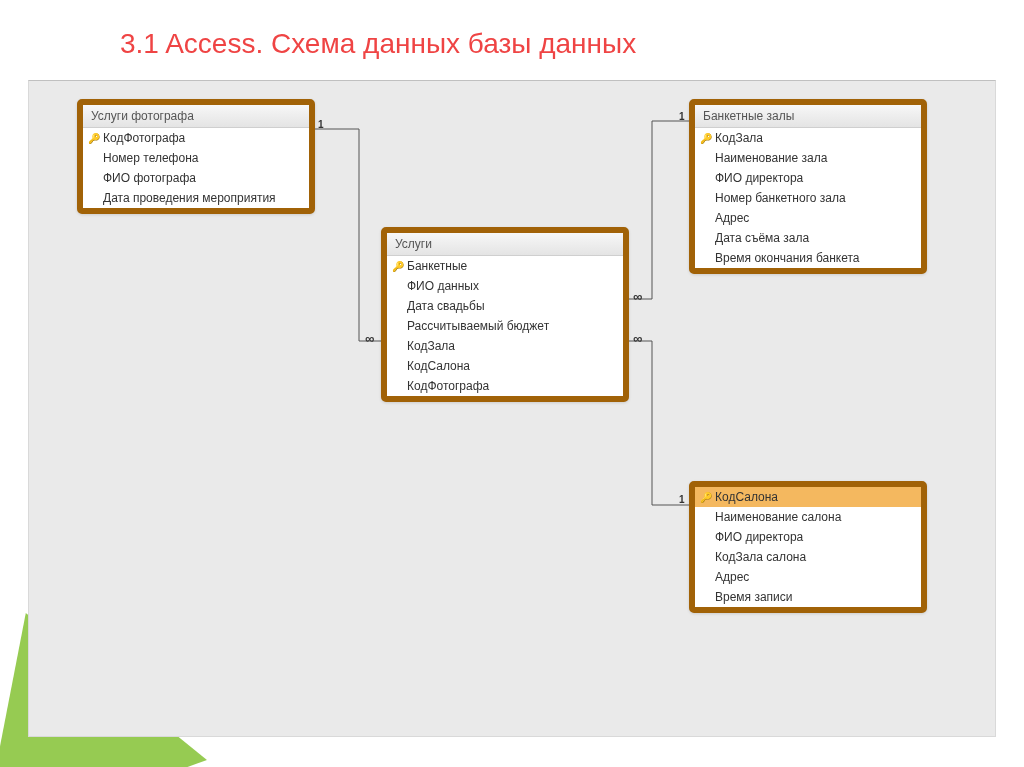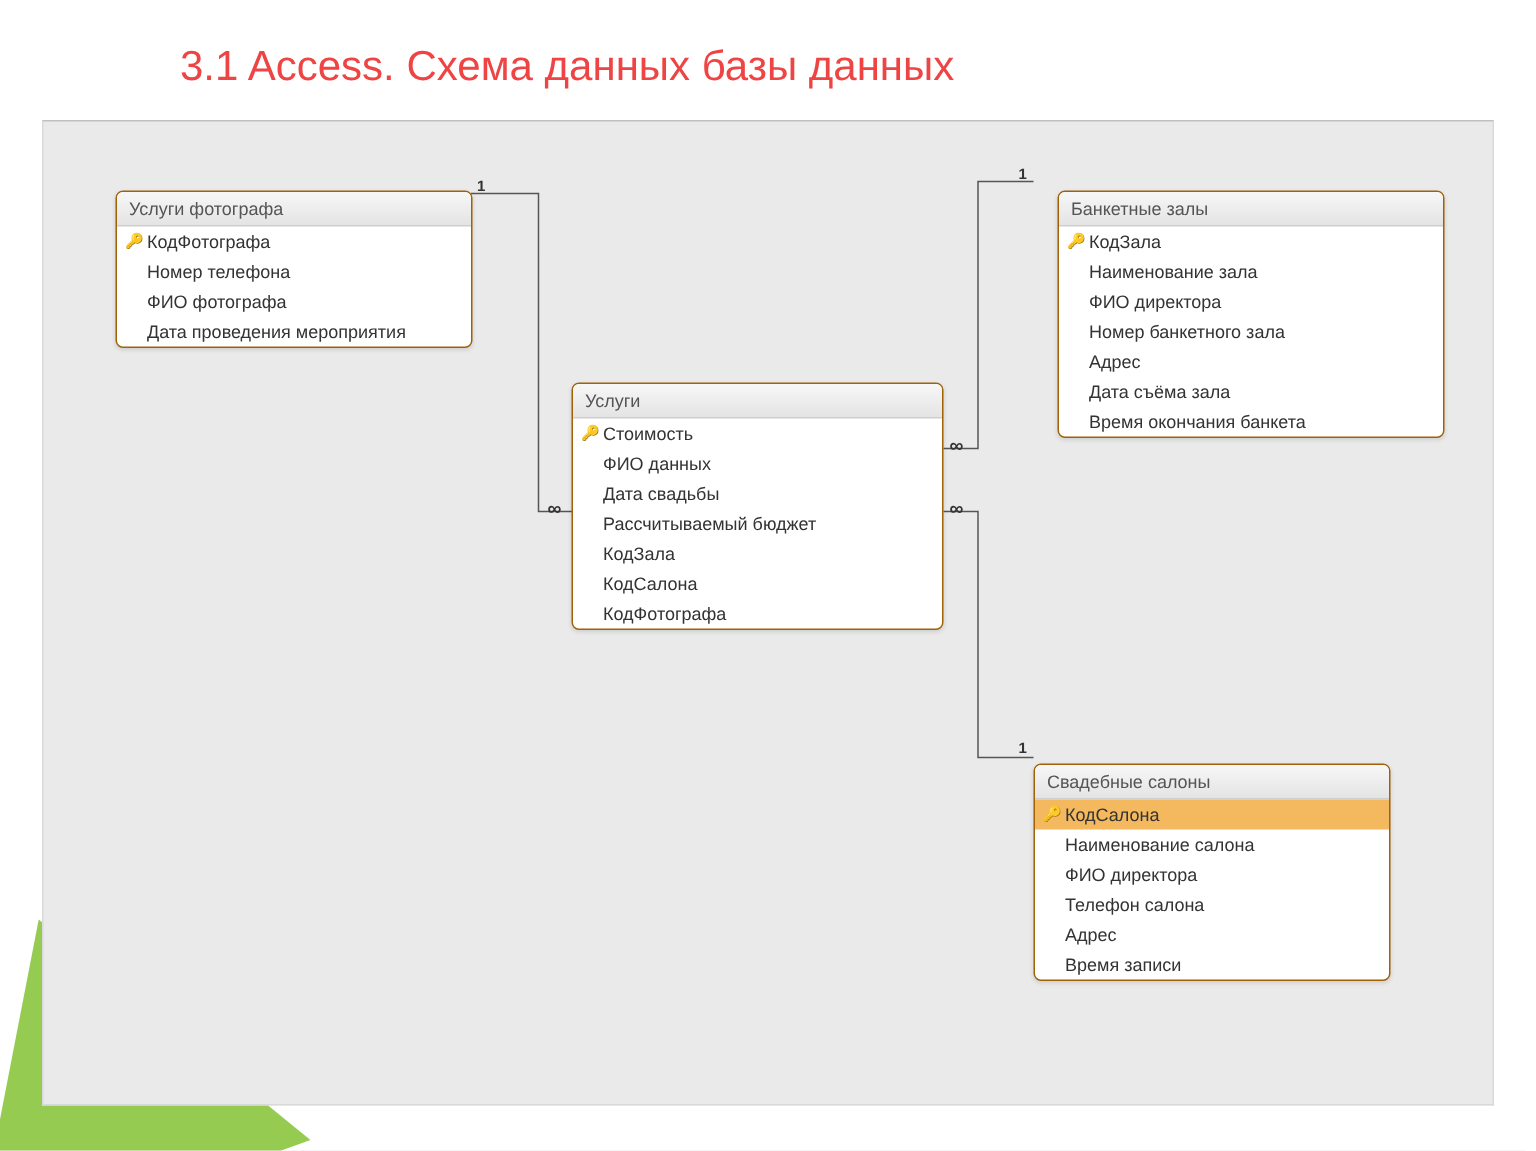--- a/index.html
+++ b/index.html
@@ -36,25 +36,24 @@
     left: 28px;
     right: 28px;
     bottom: 30px;
     border: 1px solid #d9d9d9;
     border-top: 1px solid #c0c0c0;
     background: #eaeaea;
   }
   .table-box {
     position: absolute;
     background: #ffffff;
-    border: 1px solid #a16207;
+    border: 6px solid #a16207;
     border-radius: 5px;
     box-shadow: 0 1px 3px rgba(0,0,0,0.12);
     overflow: hidden;
-    margin-top: 28px;
   }
   .table-title {
     background: linear-gradient(#f7f7f7,#e4e4e4);
     border-bottom: 1px solid #cfcfcf;
     font-size: 12px;
     color: #555;
     padding: 4px 8px;
   }
   .field-row {
     display: flex;
@@ -141,21 +140,21 @@
       </div>
   </div>
 
   <div class="table-box" style="left:352px; top:146px; width:248px">
     <div class="table-title">Услуги</div>
     <div id="fields-order">
         <div class="field-row">
           <span class="key-cell">
             <span class="key-icon">🔑</span>
           </span>
-          <span class="field-name">Стоимость</span>
+          <span class="field-name">Банкетные</span>
         </div>
         <div class="field-row">
           <span class="key-cell"></span>
           <span class="field-name">ФИО данных</span>
         </div>
         <div class="field-row">
           <span class="key-cell"></span>
           <span class="field-name">Дата свадьбы</span>
         </div>
         <div class="field-row">
@@ -170,21 +169,21 @@
           <span class="key-cell"></span>
           <span class="field-name">КодСалона</span>
         </div>
         <div class="field-row">
           <span class="key-cell"></span>
           <span class="field-name">КодФотографа</span>
         </div>
       </div>
   </div>
 
-  <div class="table-box" style="left:676px; top:18px; width:258px">
+  <div class="table-box" style="left:660px; top:18px; width:238px">
     <div class="table-title">Банкетные залы</div>
     <div id="fields-halls">
         <div class="field-row">
           <span class="key-cell">
             <span class="key-icon">🔑</span>
           </span>
           <span class="field-name">КодЗала</span>
         </div>
         <div class="field-row">
           <span class="key-cell"></span>
@@ -207,39 +206,38 @@
           <span class="field-name">Дата съёма зала</span>
         </div>
         <div class="field-row">
           <span class="key-cell"></span>
           <span class="field-name">Время окончания банкета</span>
         </div>
       </div>
   </div>
 
   <div class="table-box" style="left:660px; top:400px; width:238px">
-    <div class="table-title">Свадебные салоны</div>
     <div id="fields-salons">
         <div class="field-row selected">
           <span class="key-cell">
             <span class="key-icon">🔑</span>
           </span>
           <span class="field-name">КодСалона</span>
         </div>
         <div class="field-row">
           <span class="key-cell"></span>
           <span class="field-name">Наименование салона</span>
         </div>
         <div class="field-row">
           <span class="key-cell"></span>
           <span class="field-name">ФИО директора</span>
         </div>
         <div class="field-row">
           <span class="key-cell"></span>
-          <span class="field-name">Телефон салона</span>
+          <span class="field-name">КодЗала салона</span>
         </div>
         <div class="field-row">
           <span class="key-cell"></span>
           <span class="field-name">Адрес</span>
         </div>
         <div class="field-row">
           <span class="key-cell"></span>
           <span class="field-name">Время записи</span>
         </div>
       </div>

